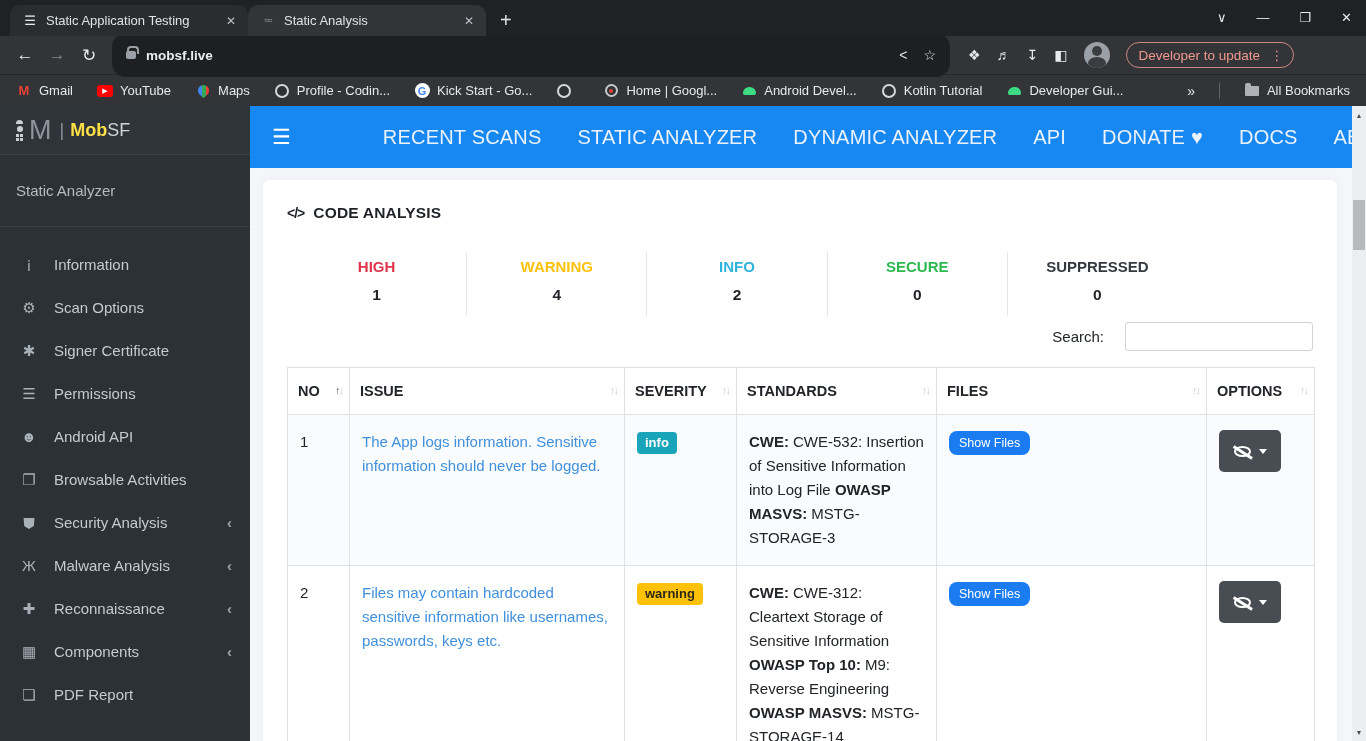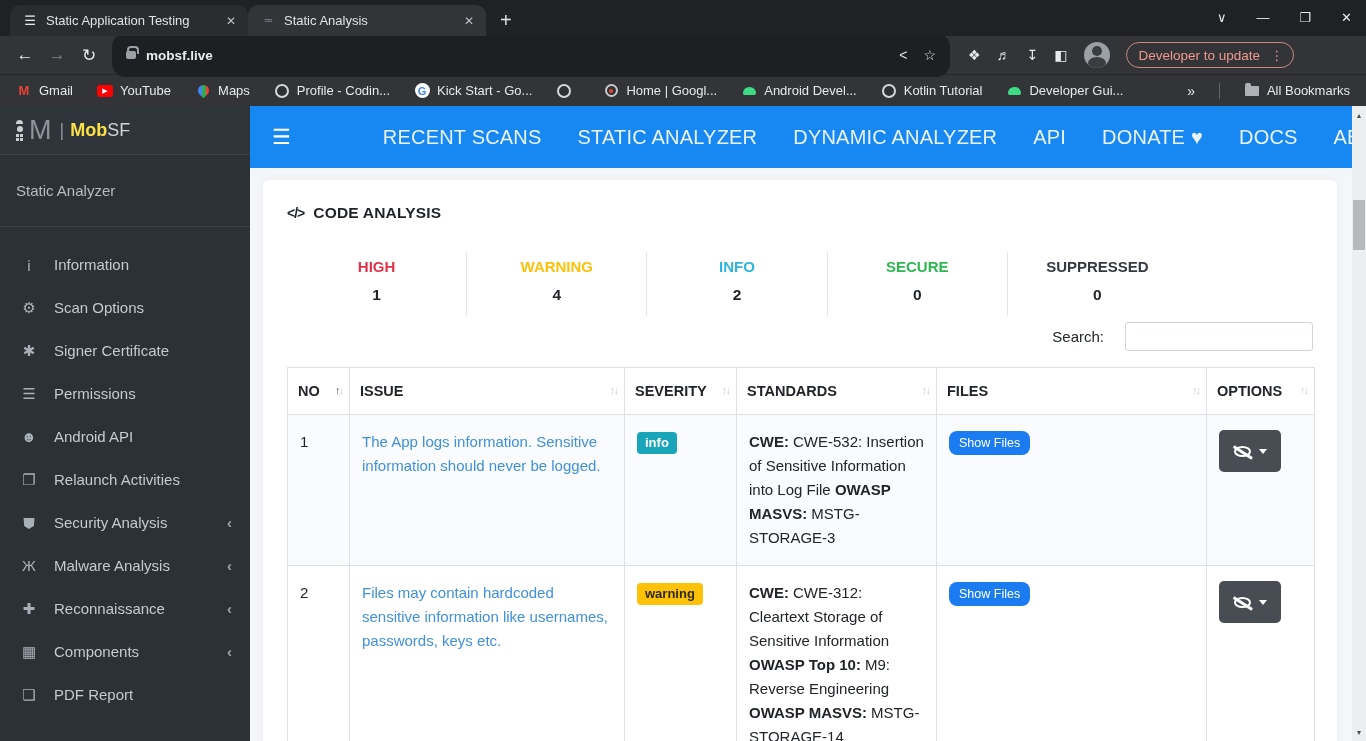--- a/index.html
+++ b/index.html
@@ -267,21 +267,21 @@
       <li class="mi">
           <span class="ic">☰</span>
           <span>Permissions</span>
         </li>
       <li class="mi">
           <span class="ic">☻</span>
           <span>Android API</span>
         </li>
       <li class="mi">
           <span class="ic">❐</span>
-          <span>Relaunch Activities</span>
+          <span>Browsable Activities</span>
         </li>
       <li class="mi">
           <span class="ic flip">☗</span>
           <span>Security Analysis</span>
           <span class="chev">‹</span>
         </li>
       <li class="mi">
           <span class="ic">Ж</span>
           <span>Malware Analysis</span>
           <span class="chev">‹</span>

